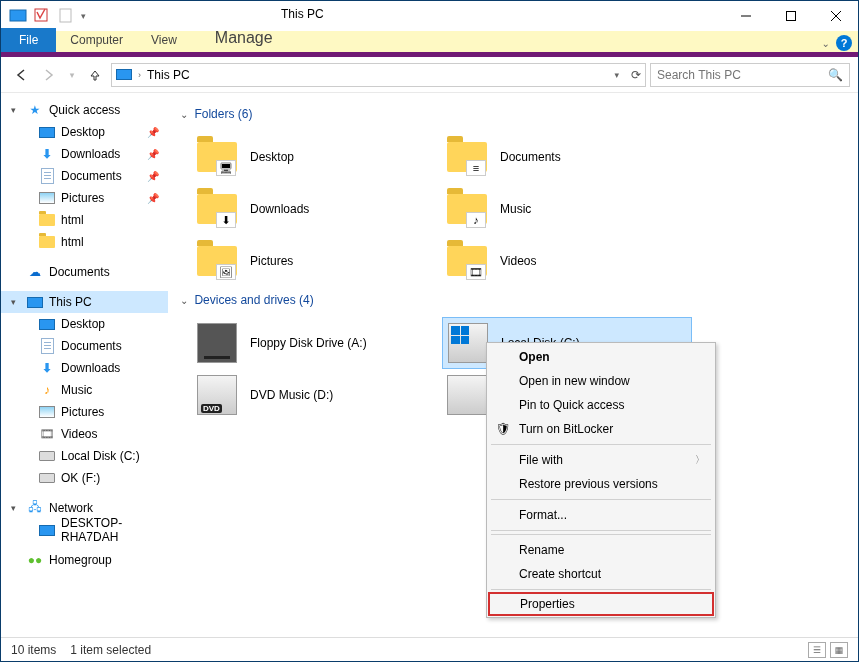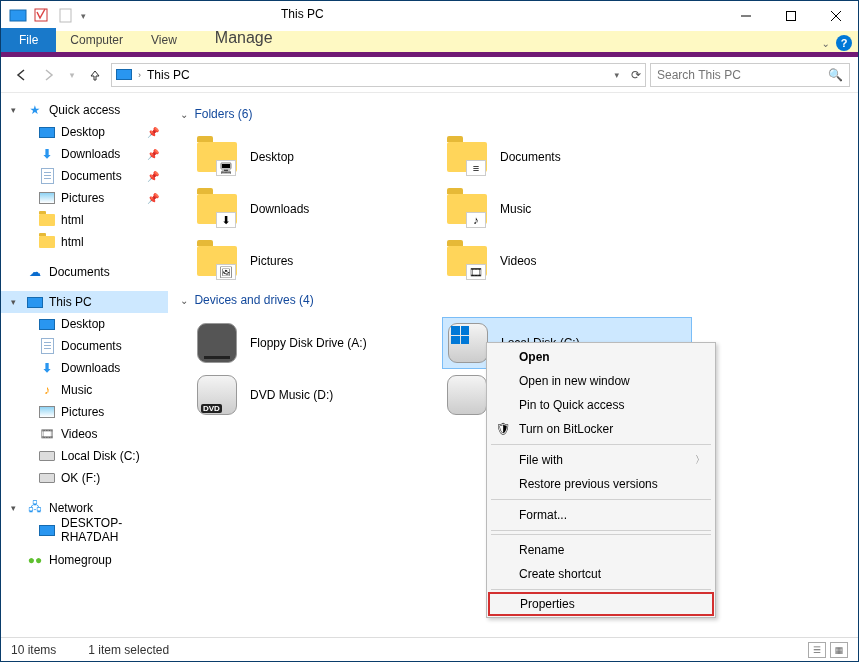--- a/index.html
+++ b/index.html
@@ -65,38 +65,38 @@
 
 .group-header { display:flex; align-items:center; gap:6px; color:#13499c; font-size:13px; margin: 6px 0 10px 8px; }
 .group-header .chev { font-size: 10px; color:#555; }
 .items-grid { display:flex; flex-wrap:wrap; padding-left: 20px; }
 .item { width: 250px; height: 52px; display:flex; align-items:center; gap:12px; padding:4px; }
 .item.selected { background:#cde8ff; border:1px solid #7abdf7; }
 .item .big-icon { width: 42px; height: 42px; display:flex; align-items:center; justify-content:center; position: relative; }
 .big-folder { width: 40px; height: 30px; background:#ffd55a; border-radius:2px; position:relative; }
 .big-folder::before { content:""; position:absolute; top:-6px; left:0; width:16px; height:6px; background:#e6b937; border-radius:2px 2px 0 0; }
 .folder-overlay { position:absolute; bottom:2px; right:2px; width:20px; height:16px; display:flex; align-items:center; justify-content:center; background:#fff; border:1px solid #ccc; font-size:11px; }
-.big-drive { width:40px; height:40px; background:linear-gradient(#f4f4f4,#ccc); border:1px solid #999; border-radius:9px; position:relative; }
+.big-drive { width:40px; height:40px; background:linear-gradient(#f4f4f4,#ccc); border:1px solid #999; border-radius:0; position:relative; }
 .big-drive.floppy { background:#555; }
 .big-drive .slot { position:absolute; left:6px; bottom:3px; right:6px; height:3px; background:#222; }
 .big-drive .dvd-label { position:absolute; left:3px; bottom:1px; font-size:8px; font-weight:bold; color:#fff; background:#222; padding:0 2px; border-radius:2px; }
 .win-flag { width:18px; height:18px; display:grid; grid-template-columns:1fr 1fr; grid-template-rows:1fr 1fr; gap:1px; position:absolute; left:2px; top:2px; }
 .win-flag span { background:#0078d7; }
 
 
 .ctx-menu { position:absolute; left:485px; top:341px; width:230px; background:#f5f5f5; border:1px solid #bababa; box-shadow:2px 2px 4px rgba(0,0,0,.2); padding:2px; z-index:50; }
 .ctx-item { height:24px; display:flex; align-items:center; padding:0 24px 0 30px; font-size:12px; color:#000; position:relative; }
 .ctx-sep { height:1px; background:#d0d0d0; margin:3px 2px; }
 .ctx-item.bold { font-weight:bold; }
 .ctx-item .sub-arrow { position:absolute; right:8px; font-size:10px; color:#555; }
 .ctx-item .ctx-ic { position:absolute; left:6px; width:16px; height:16px; display:flex; align-items:center; justify-content:center; }
 .ctx-item.highlighted { border:2px solid #d32f2f; margin:-1px; }
 
 
-.statusbar { position:absolute; bottom:0; left:0; right:0; height:24px; border-top:1px solid #ddd; display:flex; align-items:center; padding:0 10px; gap:32px; font-size:12px; color:#333; background:#fff; }
+.statusbar { position:absolute; bottom:0; left:0; right:0; height:24px; border-top:1px solid #ddd; display:flex; align-items:center; padding:0 10px; gap:14px; font-size:12px; color:#333; background:#fff; }
 .statusbar .view-icons { margin-left:auto; display:flex; gap:4px; }
 .view-ic { width:18px; height:16px; border:1px solid #aaa; display:flex; align-items:center; justify-content:center; font-size:9px; color:#666; }
 
 svg { display:block; }
 </style>
 </head>
 <body>
 
 <div class="titlebar">
   <div class="qat">

